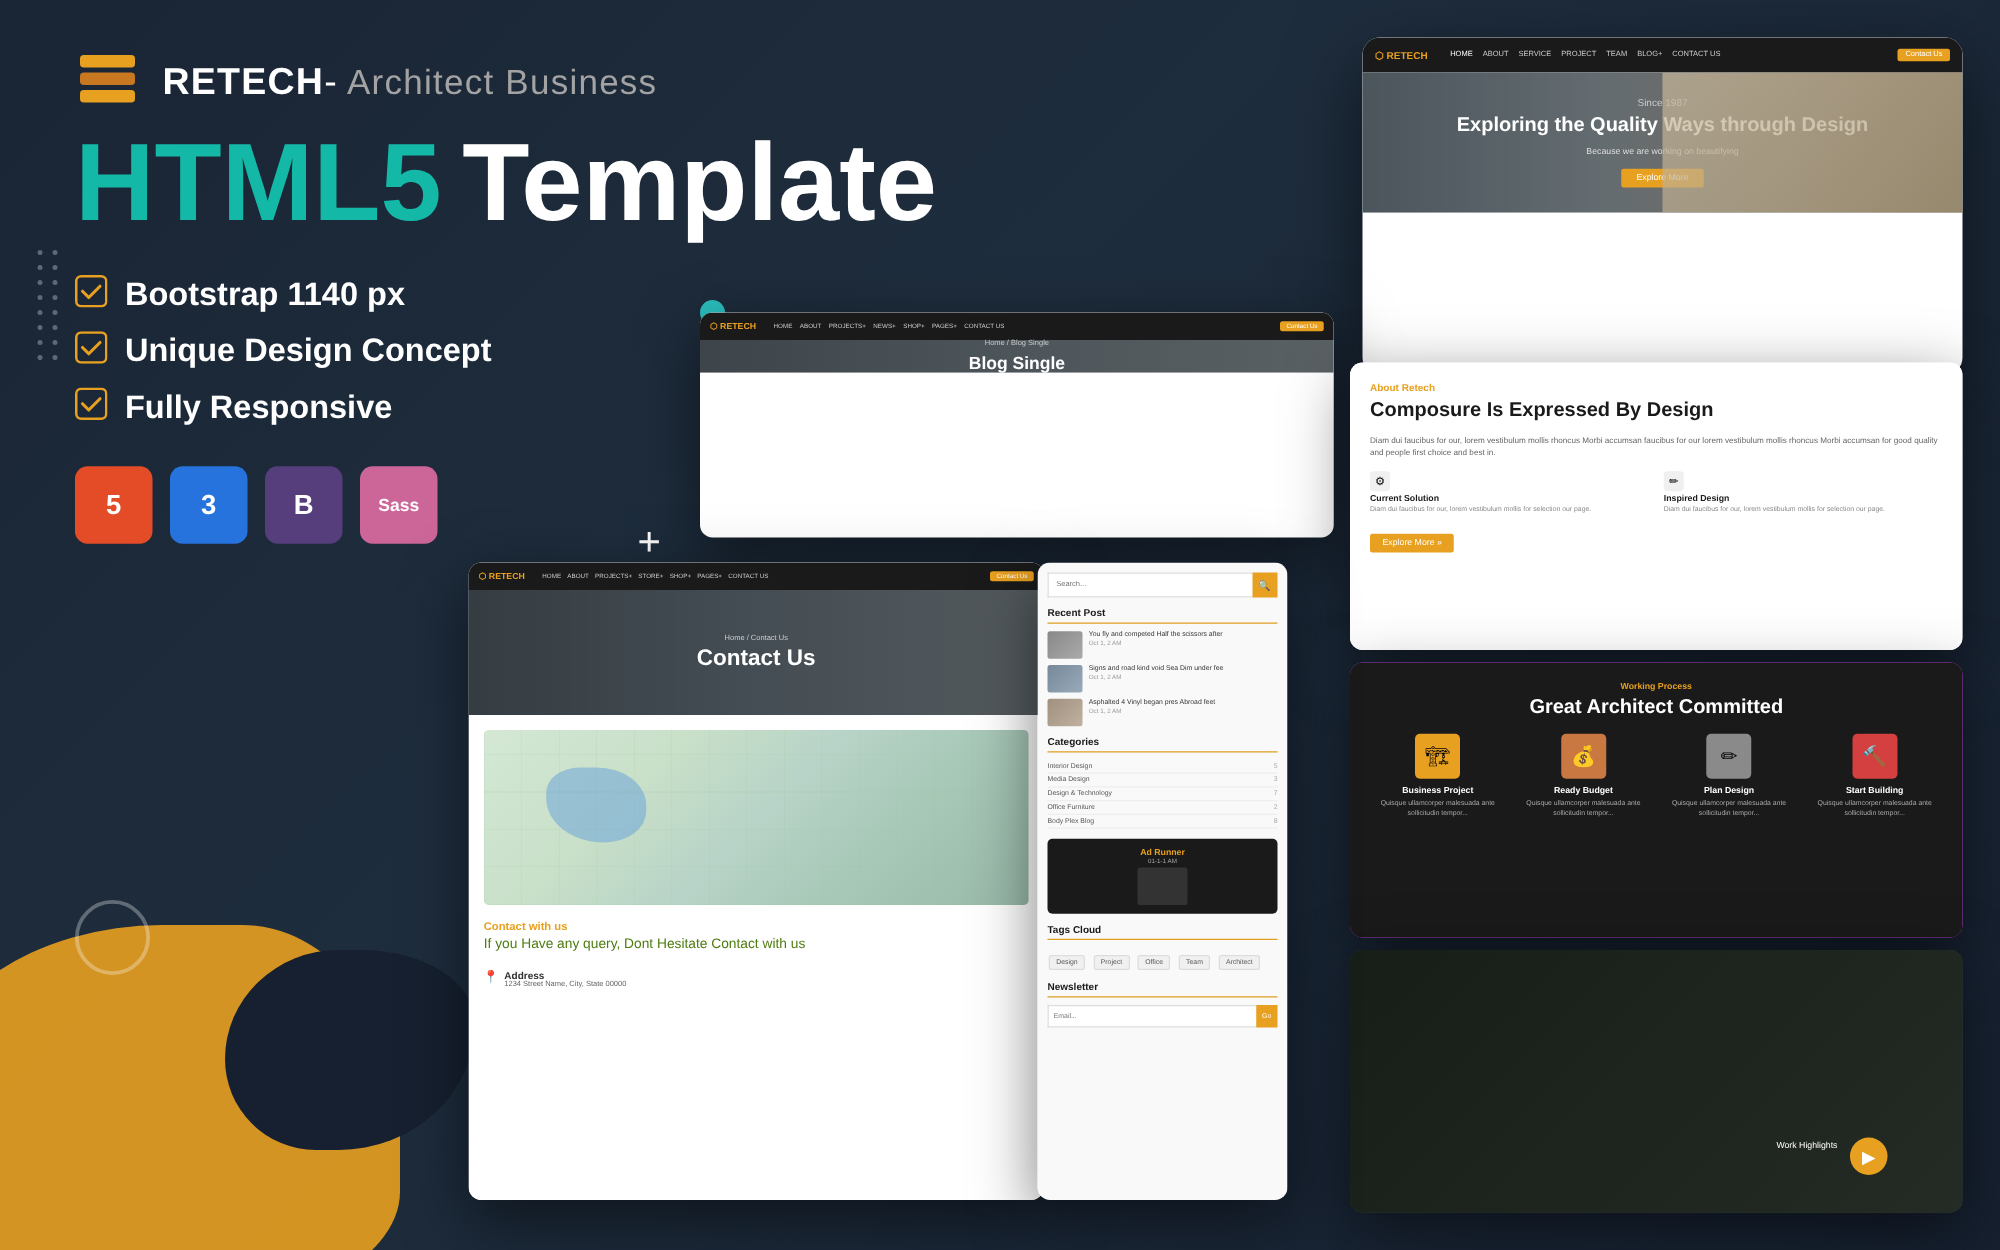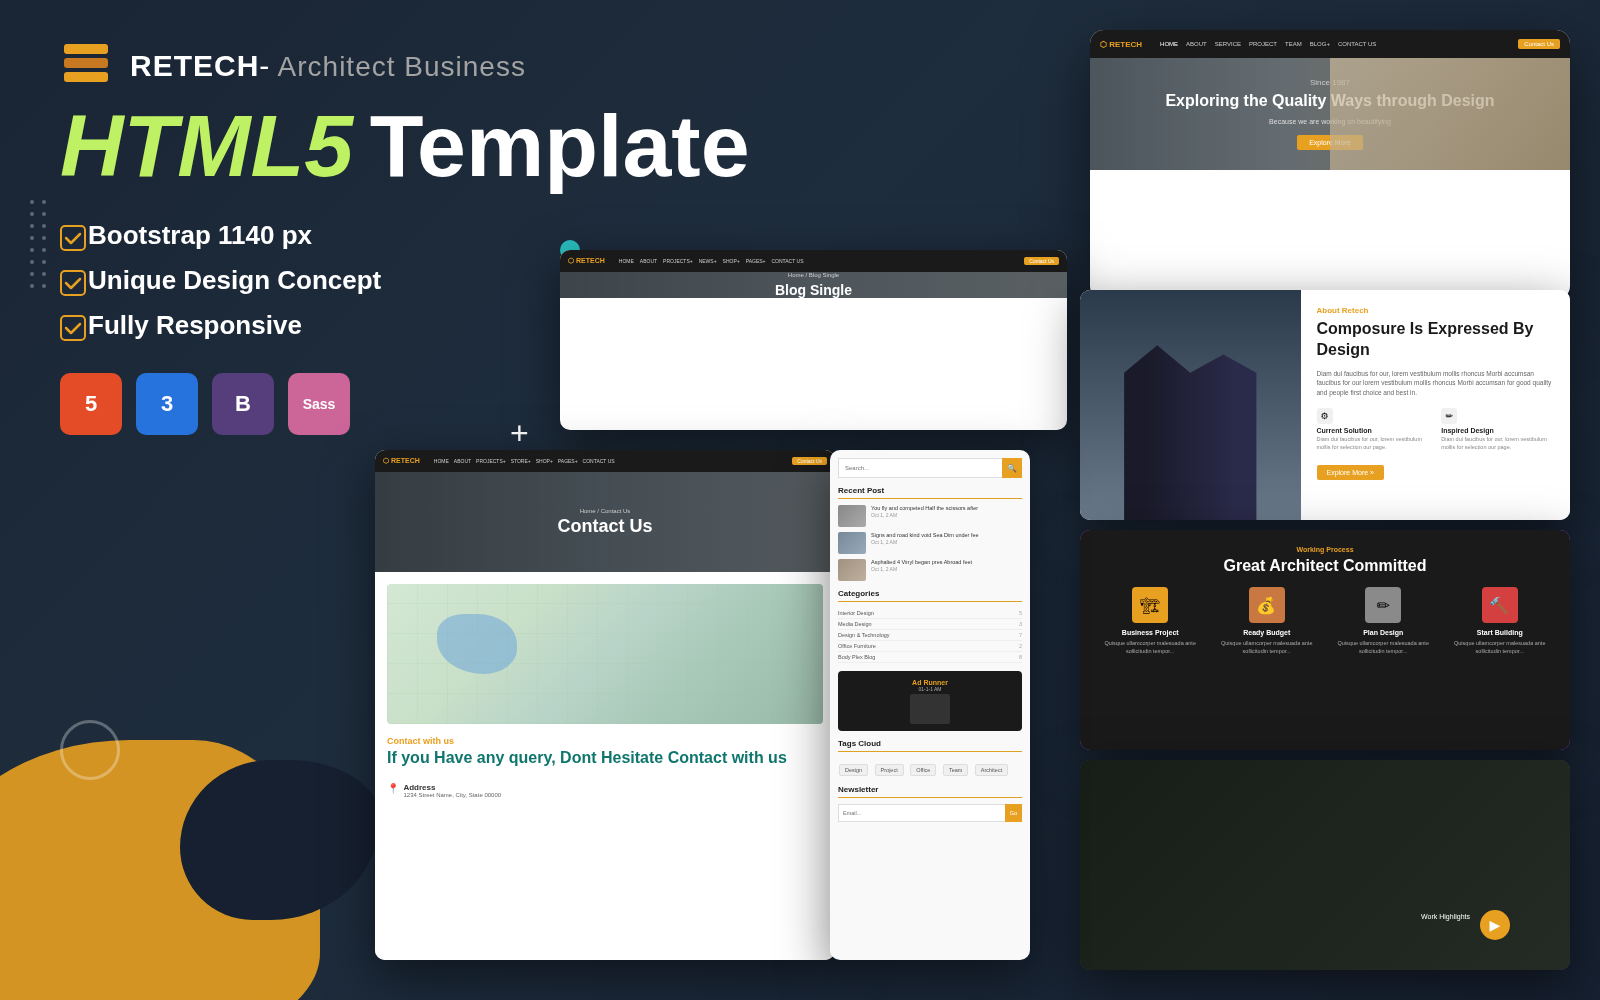--- a/index.html
+++ b/index.html
@@ -130,45 +130,44 @@
       font-size: 28px;
     }
 
     
     .main-heading {
       margin-bottom: 30px;
     }
     .html5-text {
       font-size: 88px;
       font-weight: 900;
-      color: #bef264;
+      color: #14b8a6;
       line-height: 1;
       display: inline;
-      font-style: italic;
     }
     .template-text {
       font-size: 88px;
       font-weight: 700;
       color: #fff;
       line-height: 1;
       display: inline;
       margin-left: 12px;
     }
 
     
     .features {
       margin-bottom: 32px;
       display: flex;
       flex-direction: column;
       gap: 14px;
     }
     .feature-item {
       display: flex;
-      align-items: flex-end;
-      gap: 2px;
+      align-items: flex-start;
+      gap: 14px;
     }
     .check-icon {
       width: 26px;
       height: 26px;
       color: #e8a020;
     }
     .feature-label {
       font-size: 26px;
       font-weight: 600;
       color: #fff;
@@ -410,28 +409,29 @@
       position: absolute;
       top: 30px;
       left: 50px;
       width: 80px;
       height: 60px;
       background: rgba(100,160,220,0.5);
       border-radius: 40% 60% 50% 70%;
     }
     .bl-contact-section { margin-top: 4px; }
     .bl-contact-title { font-size: 9px; color: #e8a020; font-weight: 700; margin-bottom: 2px; }
-    .bl-contact-heading { font-size: 16px; font-weight: 700; color: #0f766e; line-height: 1.3; }
+    .bl-contact-heading { font-size: 11px; font-weight: 400; color: #4d7c0f; line-height: 1.3; }
     .bl-address { font-size: 7px; color: #666; margin-top: 6px; display: flex; gap: 4px; align-items: flex-start; }
     .bl-addr-icon { color: #e8a020; font-size: 10px; }
 
     
     .ra-body {
       display: flex;
       height: 100%;
+      flex-direction: column;
     }
     .ra-img {
       width: 45%;
       background: linear-gradient(180deg, #2a3a4a 0%, #4a5a6a 50%, #6a7a8a 100%);
       position: relative;
     }
     .ra-building {
       position: absolute;
       bottom: 0;
       left: 0; right: 0;

